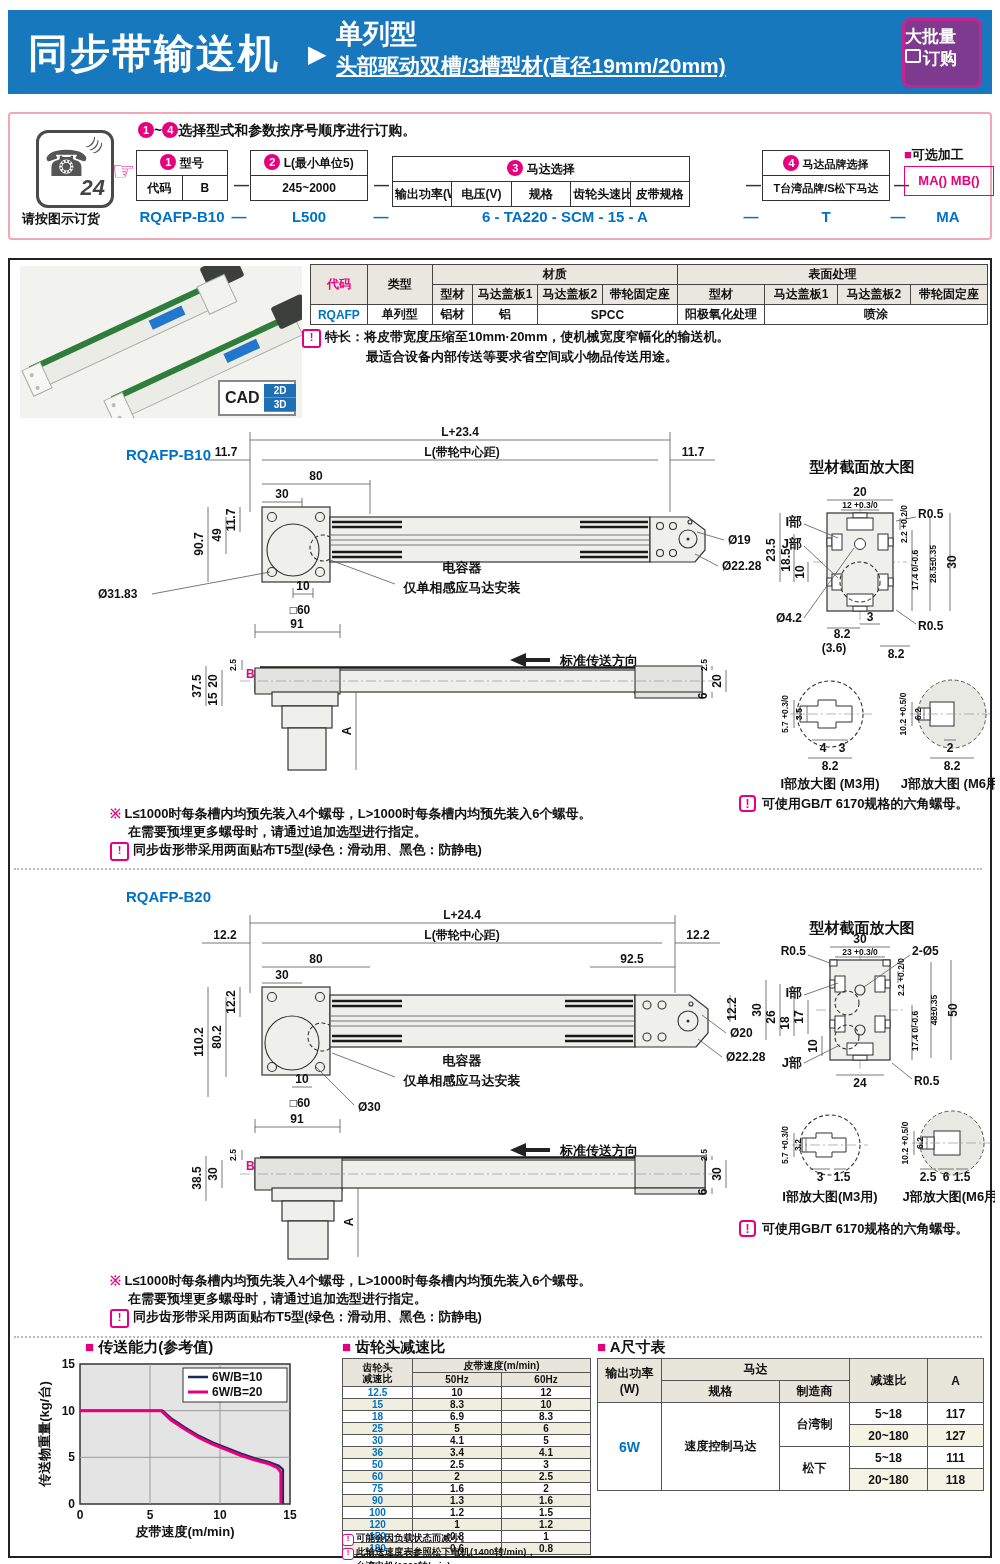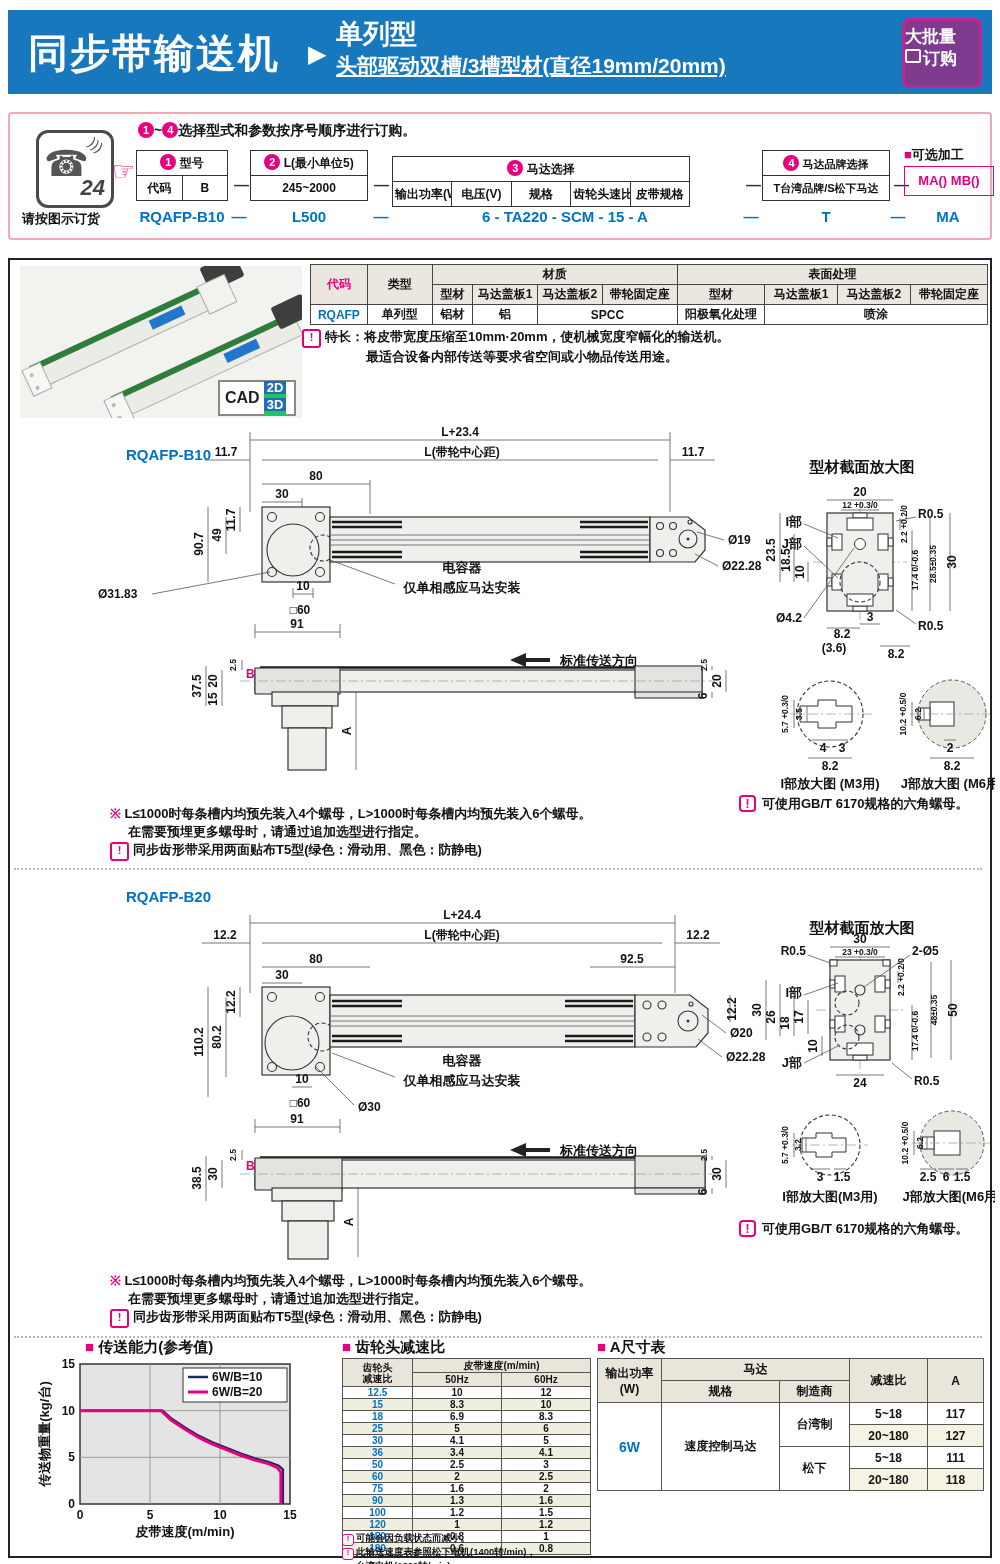--- a/index.html
+++ b/index.html
@@ -31,21 +31,21 @@
   .opt-label{position:absolute;left:894px;top:32px;font-size:13px;font-weight:bold;}
   .sq{color:#e6007e;}
   .opt-box{position:absolute;left:894px;top:52px;width:88px;height:28px;border:1.5px solid #e6007e;color:#e6007e;font-weight:bold;font-size:13px;line-height:27px;text-align:center;}
   .ex{position:absolute;top:94px;color:#0072c6;font-weight:bold;font-size:15px;text-align:center;}
   
   .main{position:absolute;left:8px;top:258px;width:980px;height:1296px;border:2px solid #222;background:#fff;}
   .product{position:absolute;left:10px;top:6px;width:282px;height:152px;background:#f2f2ef;}
   .cad{position:absolute;left:198px;top:114px;width:74px;height:32px;background:#fff;border:2px solid #888;display:flex;align-items:center;}
   .cad .cadtxt{font-size:16px;font-weight:bold;margin-left:5px;color:#222;}
   .cad .dcol{margin-left:4px;display:flex;flex-direction:column;}
-  .cad .dcol span{display:block;background:#1f6fb5;color:#fff;font-size:13px;font-weight:bold;line-height:13px;padding:0 3px;border-bottom:4px solid #22c55e;}
+  .cad .dcol span{display:block;background:#1f6fb5;color:#fff;font-size:10px;font-weight:bold;line-height:13px;padding:0 10px;border-bottom:1px solid #22c55e;}
   table.mat{position:absolute;left:300px;top:4px;width:678px;border-collapse:collapse;font-size:12px;font-weight:bold;text-align:center;table-layout:fixed;}
   .mat th,.mat td{border:1px solid #444;padding:1px 1px;height:17px;overflow:hidden;white-space:nowrap;}
   .mat th{background:#e9e7df;}
   .mat .code-h{color:#e6007e;}
   .mat .blue{color:#0072c6;}
   .feature{position:absolute;left:284px;top:68px;font-size:13px;font-weight:bold;line-height:18px;margin-left:8px;}
   .info{display:inline-block;width:15px;height:15px;border:2px solid #e6007e;border-radius:3px;color:#e6007e;font-size:11px;line-height:13px;text-align:center;font-weight:bold;margin-right:4px;background:#fff;}
   .ind{margin-left:64px;}
   .model-label{position:absolute;color:#0072c6;font-weight:bold;font-size:15px;}
   .notes{position:absolute;font-size:13px;font-weight:bold;line-height:18px;}

